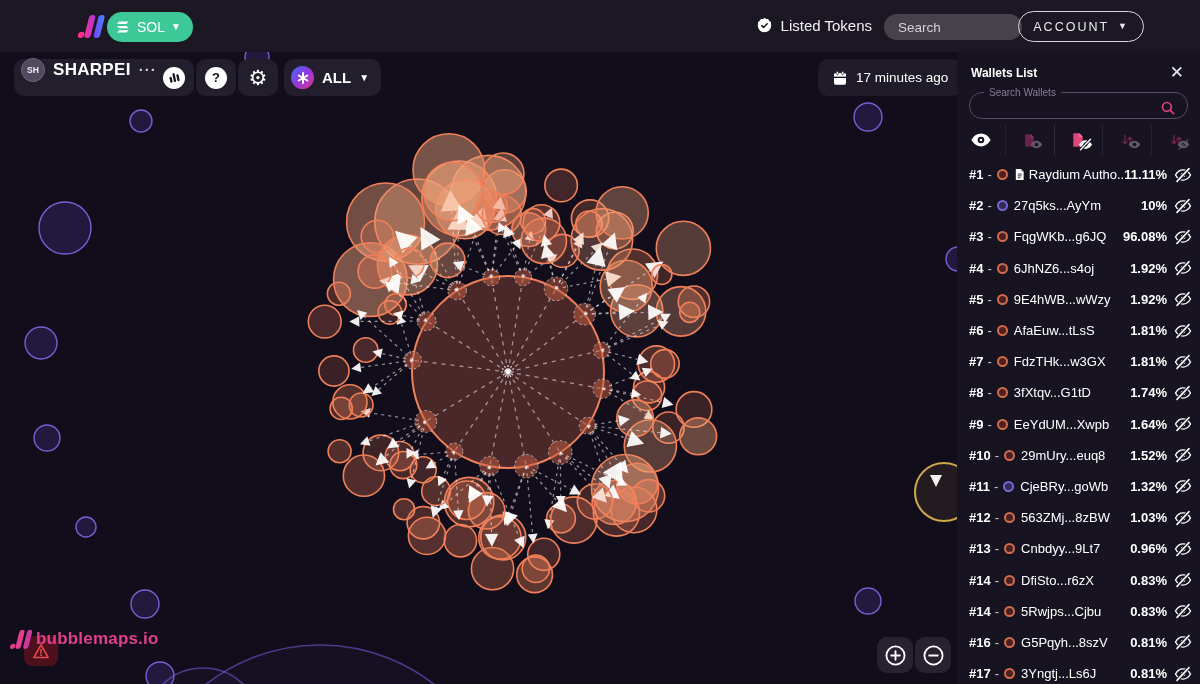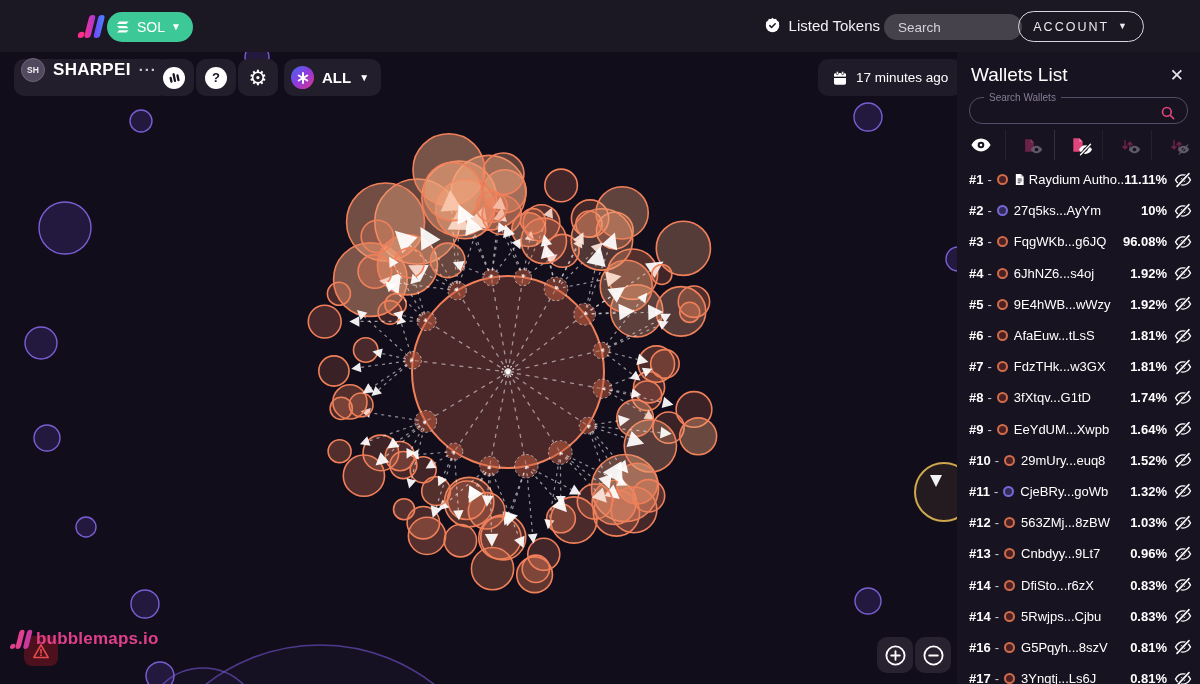--- a/index.html
+++ b/index.html
@@ -8,21 +8,21 @@
 
   
   #topbar { position:absolute; top:0; left:0; width:1200px; height:52px;
             background:#1c1823; z-index:20; }
   #logo { position:absolute; left:76px; top:11px; }
   .pill-btn { position:absolute; display:flex; align-items:center; gap:6px;
               border-radius:16px; cursor:pointer; }
   #chain-btn { left:107px; top:12px; height:30px; padding:0 12px 0 8px;
                background:#3cc997; border-radius:16px; font-weight:normal; font-size:14px; }
   .chev { font-size:10px; line-height:1; }
-  #listed { position:absolute; right:320px; top:17px; display:flex; gap:8px;
+  #listed { position:absolute; right:328px; top:17px; display:flex; gap:8px;
             align-items:center; font-size:15px; color:#f2f0f5; cursor:pointer; }
   #search-pill { position:absolute; right:178px; top:14px; width:138px; height:26px;
                  background:#46424c; border-radius:13px; display:flex; align-items:center; }
   #search-pill input { flex:1; background:transparent; border:none; outline:none;
                        color:#c4b5fd; font-size:13.5px; padding:0 6px 0 14px;
                        font-family:"Liberation Sans",sans-serif; }
   #search-pill input::placeholder { color:#d5d2da; }
   #account-btn { right:56px; top:11px; height:31px; padding:0 14px;
                  border:1.5px solid #d8d5de; border-radius:16px;
                  font-size:12.5px; letter-spacing:2px; color:#eceaf0; gap:9px; }
@@ -61,21 +61,21 @@
                 display:flex; align-items:center; justify-content:center; }
   #watermark { position:absolute; left:8px; top:628px; display:flex; align-items:center;
                gap:2px; z-index:10; cursor:pointer; }
   #wm-text { color:#e23f8c; font-weight:bold; font-size:17px; letter-spacing:.2px; }
 
   
   #panel { position:absolute; top:52px; right:0; width:243px; height:632px;
            background:#171320; z-index:30; }
   #panel-head { display:flex; align-items:center; justify-content:space-between;
                 padding:12px 16px 6px 14px; }
-  #panel-title { font-size:19px; font-weight:normal; }
+  #panel-title { font-size:12px; font-weight:bold; }
   #panel-close { font-size:17px; color:#e8e6ec; cursor:pointer; line-height:1; }
   fieldset#wsearch { margin:0 12px; border:1px solid #564c66; border-radius:13px;
                      height:32px; padding:0 10px; display:flex; align-items:center; }
   #wsearch legend { font-size:10px; color:#867d96; padding:0 5px; margin-left:4px; }
   #wsearch input { flex:1; background:transparent; border:none; outline:none; color:#fff;
                    font-size:12px; font-family:"Liberation Sans",sans-serif; height:16px; }
   #filter-row { display:flex; align-items:center; height:30px; margin-top:6px; }
   .f-cell { flex:1; display:flex; align-items:center; justify-content:center;
             position:relative; height:100%; cursor:pointer; }
   .f-cell + .f-cell { border-left:1px solid #342e40; }

